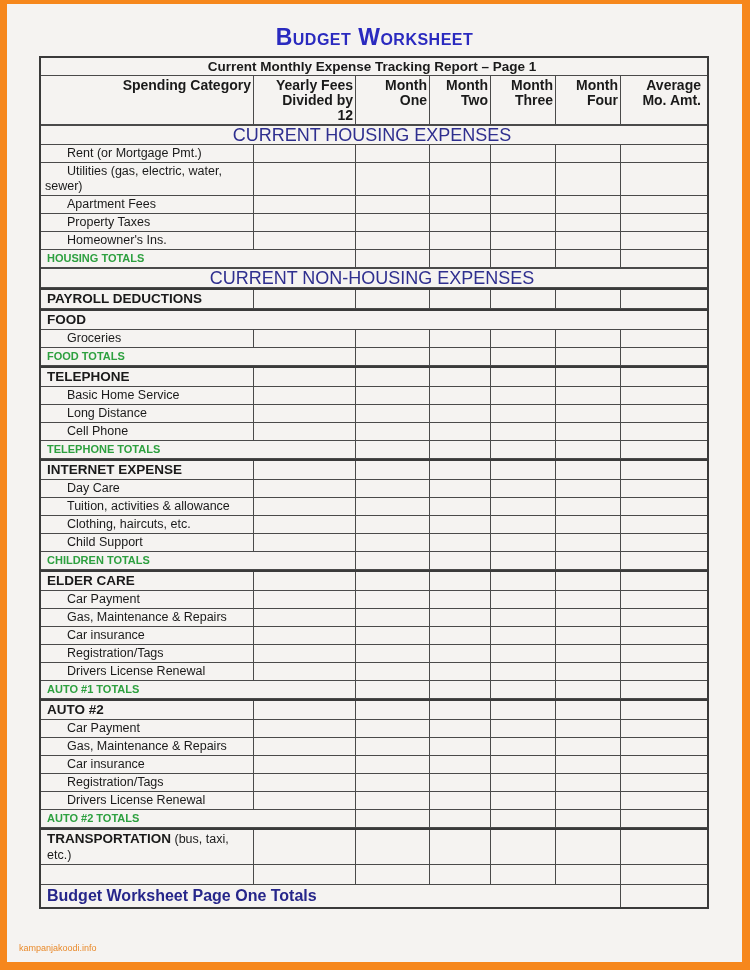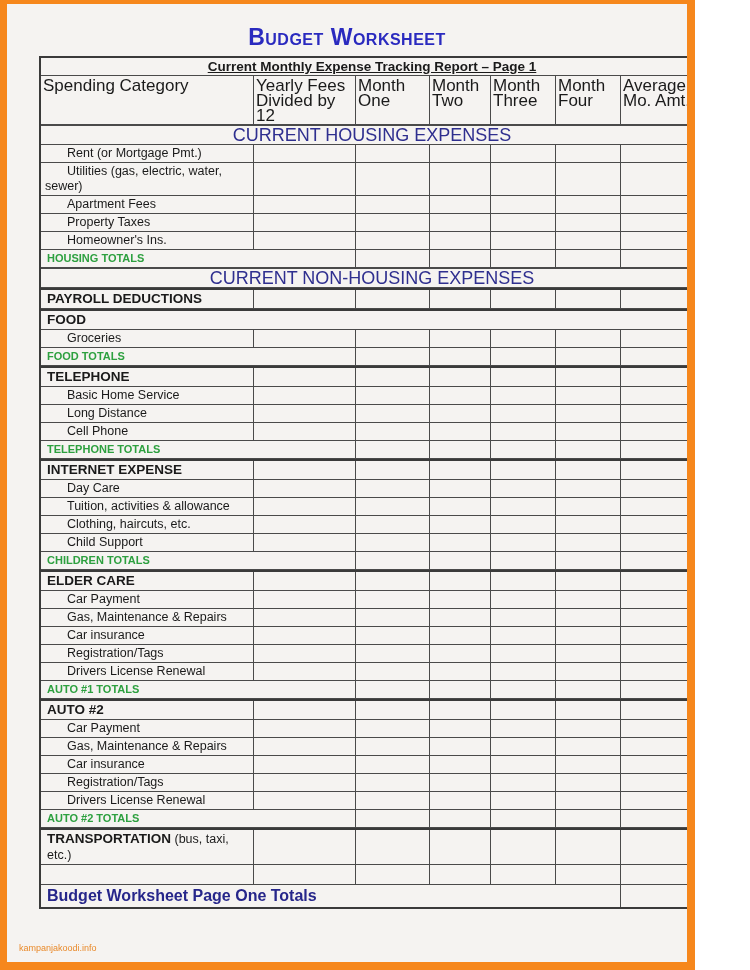--- a/index.html
+++ b/index.html
@@ -9,21 +9,21 @@
     --totals-green:#2DA03F;
     --grand-navy:#26268A;
     --watermark-orange:#E98A2B;
     --grid-line:#4A4A4A;
     --page-bg:#F5F3F1;
     --text-black:#1A1A1A;
   }
   *{box-sizing:border-box;margin:0;padding:0;}
   html,body{width:750px;}
   body{font-family:"Liberation Sans", sans-serif;}
-  .frame{position:relative;width:695px;height:970px;background:var(--border-orange);padding-left:33px;}
+  .frame{position:relative;width:750px;height:970px;background:var(--border-orange);padding-left:33px;}
   .page{position:absolute;top:4px;left:7px;right:8px;bottom:8px;background:var(--page-bg);overflow:hidden;}
   .doc-title{
     margin-top:20px;
     text-align:center;
     font-variant:small-caps;
     font-weight:bold;
     font-size:23px;
     letter-spacing:.5px;
     color:var(--title-blue);
   }
@@ -46,26 +46,26 @@
     font-size:12.5px;
     line-height:15px;
     padding:1px 2px;
     overflow:hidden;
   }
   .cell:last-child{border-right:none;}
   .span-all{grid-column:1 / -1;}
   .span-2{grid-column:1 / 3;}
   .span-6{grid-column:1 / 7;}
   
-  .row.report{min-height:17px;text-decoration:underline;}
+  .row.report{min-height:17px;}
   .row.report .cell{font-weight:bold;font-size:13.5px;text-align:center;line-height:15px;}
   
   .row.header{min-height:48px;}
   .row.header .cell{
-    font-weight:normal;font-size:17px;text-align:left;
+    font-weight:bold;font-size:14px;text-align:right;
     white-space:pre-line;line-height:15px;padding-top:2px;
   }
   
   .row.section{min-height:18px;border-top:1px solid var(--grid-line);}
   .row.section .cell{
     font-weight:normal;font-size:18px;text-align:center;
     color:var(--section-navy);line-height:16px;
   }
   
   .row.category{min-height:18px;border-top:2px solid #3A3A3A;}

